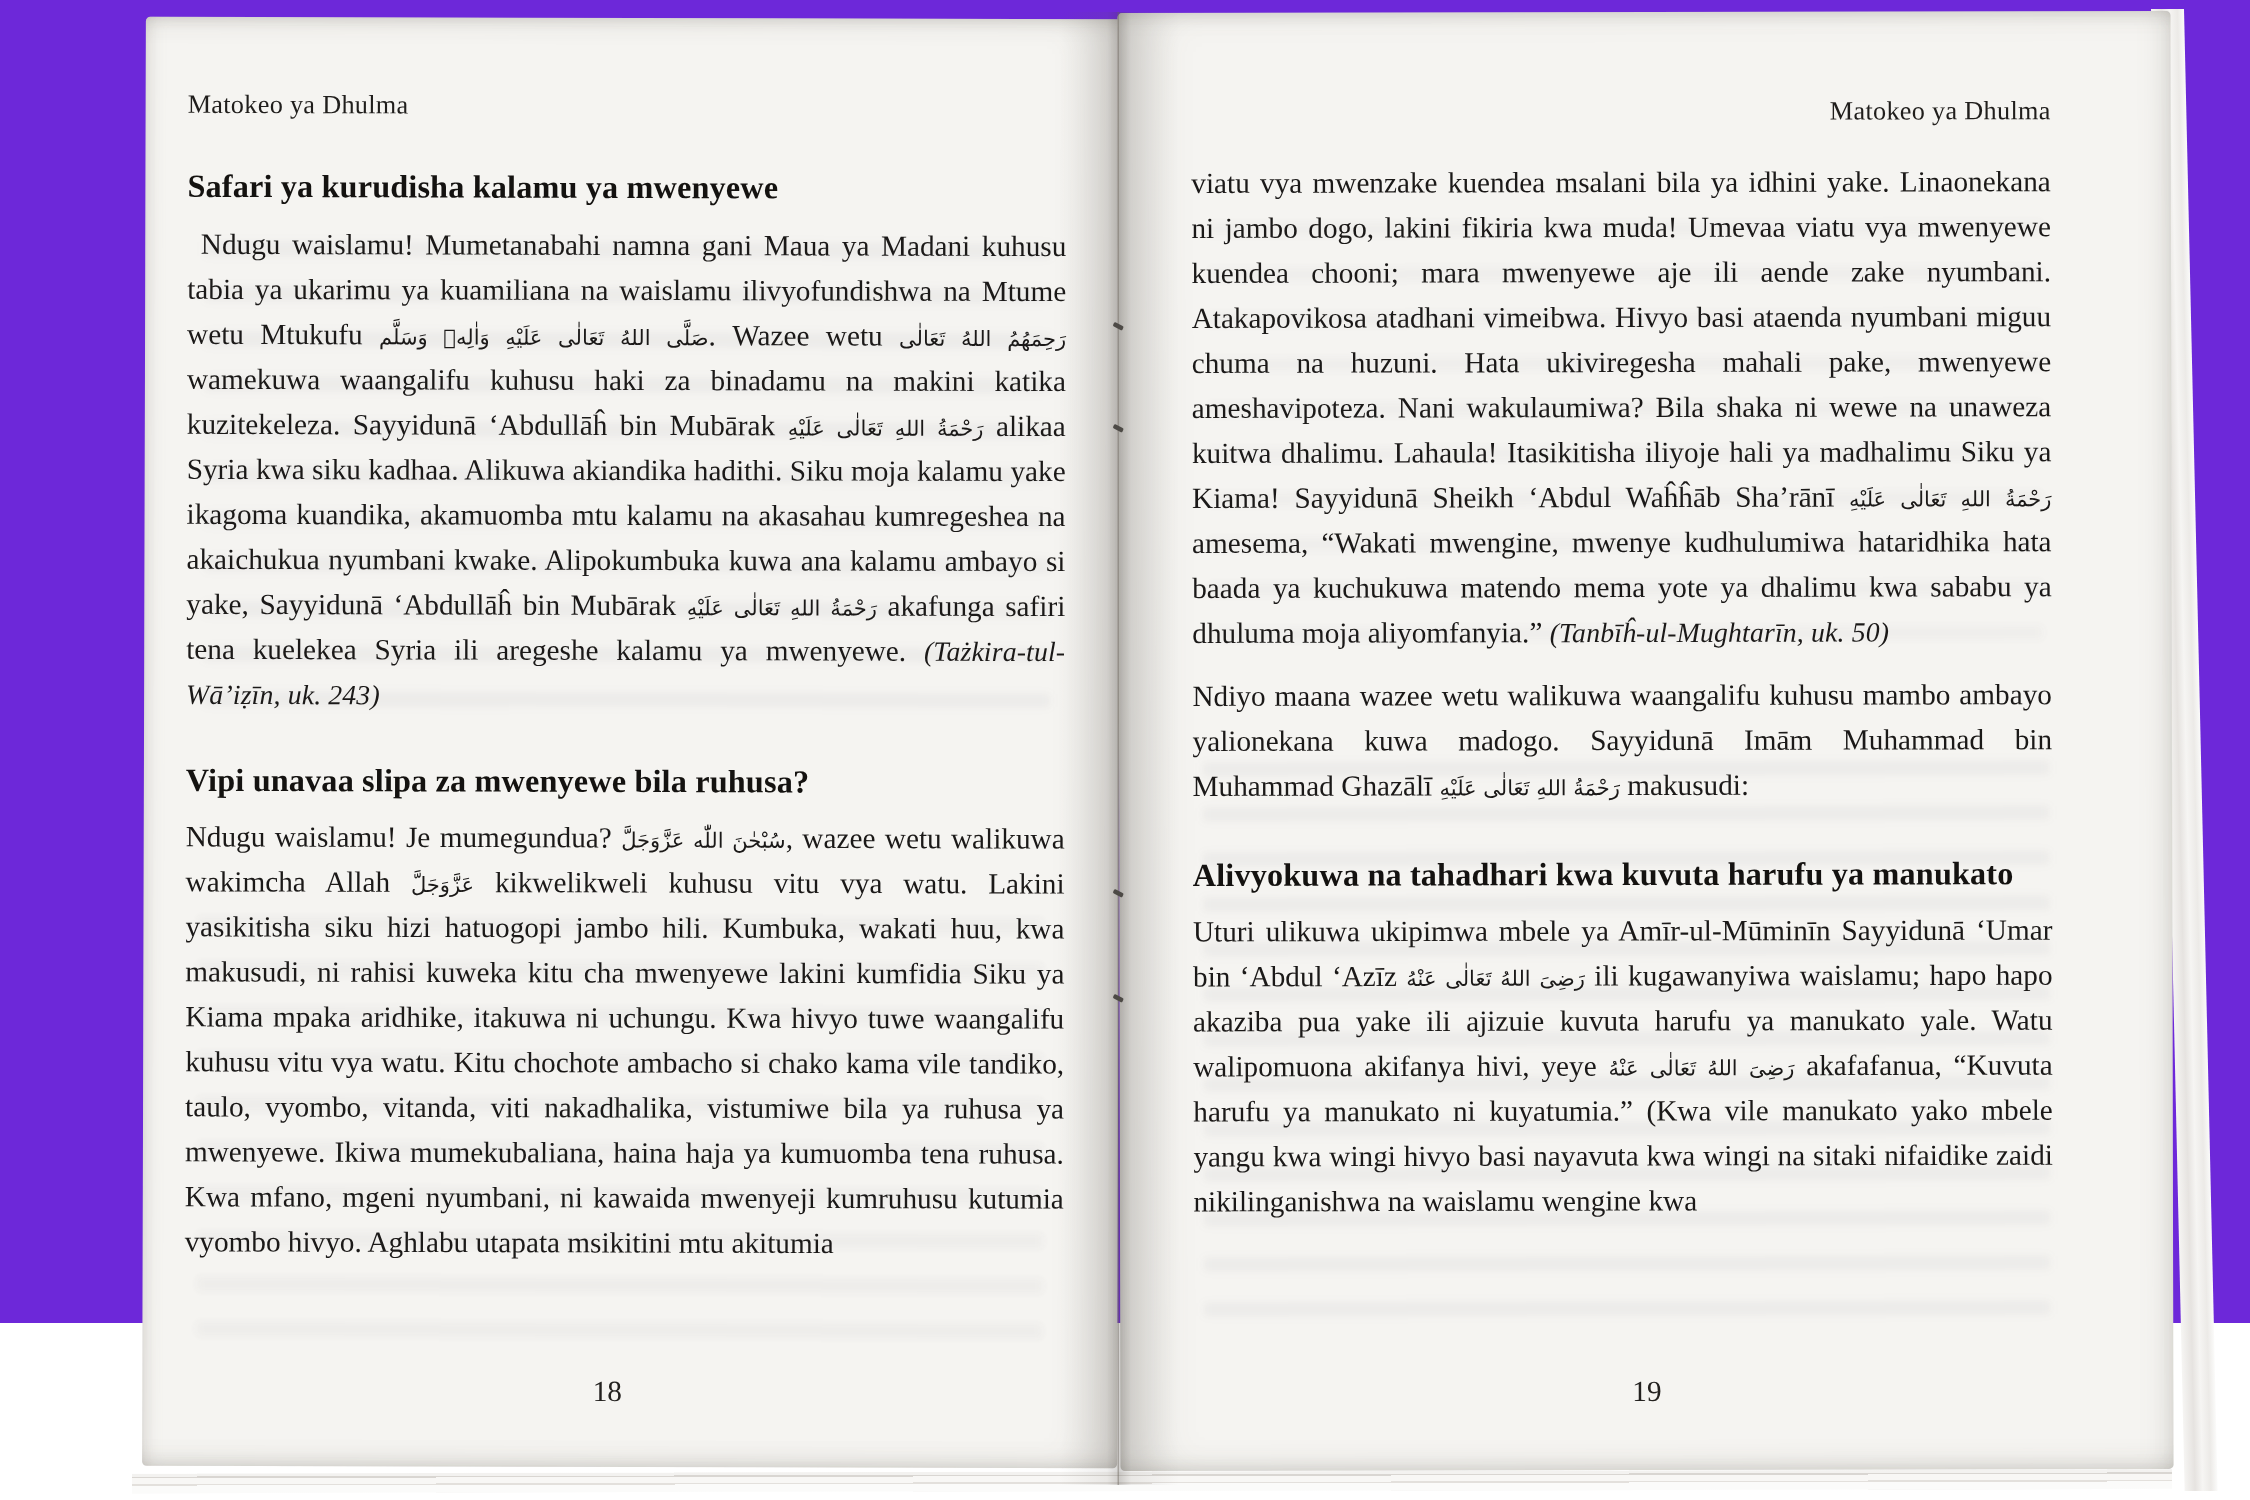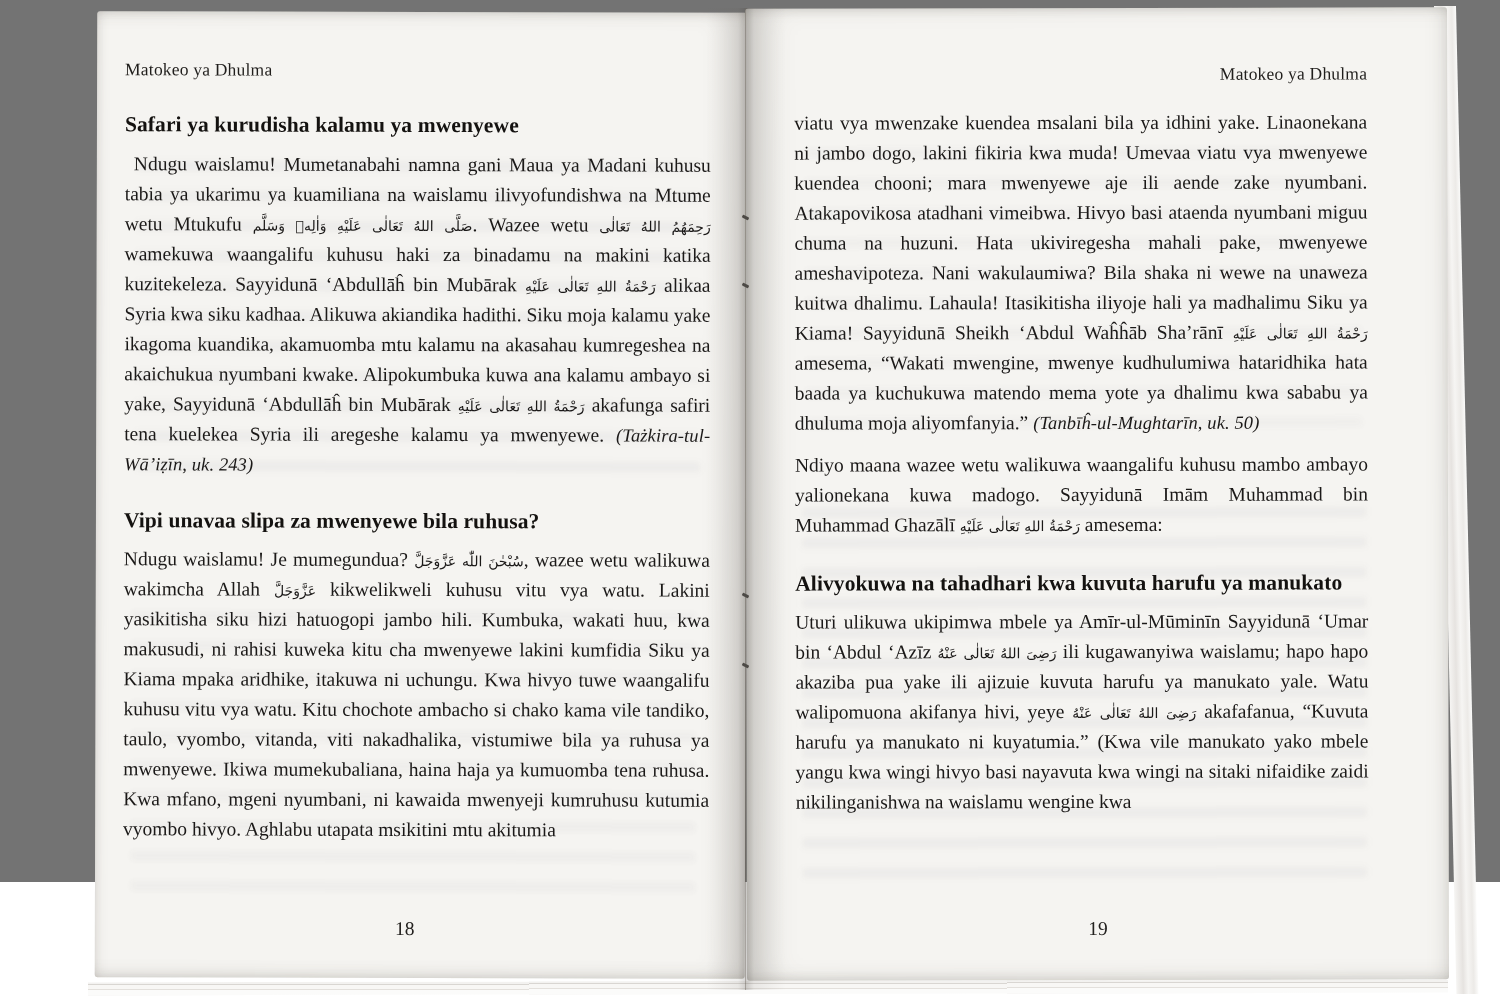--- a/index.html
+++ b/index.html
@@ -2,21 +2,21 @@
 <html><head>
 <meta charset="utf-8">
 <style>
   html, body {
     width: 1500px; height: 1000px;
     margin: 0; padding: 0;
     background: #ffffff;
     overflow: hidden;
     font-family: "Liberation Serif", serif;
   }
-  .scene { position: relative; width: 1500px; height: 882px; background: #737373; }
+  .scene { position: relative; width: 1500px; height: 882px; background: #6d28d9; }
 
   .book { position: absolute; left: 80px; top: 6px; width: 1378px; height: 988px; }
 
   
   .edge-left {
     position: absolute; left: 0; top: 10px; width: 18px; height: 680px;
     background: linear-gradient(to right, #ffffff 0%, #f0eeeb 18%, #dbd8d4 30%,
 romo      #f3f2f0 44%, #e1ded a 60%, #f4f3f1 76%, #e9e7e4 88%, #f5f4f2 100%);
     transform: skewX(-1.2deg); transform-origin: top;
   }
@@ -159,21 +159,21 @@
       </div>
       <div class="page-number">18</div>
     </div>
 
     <div class="page page-right">
       <div class="ghost gr1"></div>
       <div class="ghost gr2"></div>
       <div class="running-header">Matokeo ya Dhulma</div>
       <div class="content">
         <p class="body-para" style="margin-top:0"><span>viatu vya mwenzake kuendea msalani bila ya idhini yake. Linaonekana ni jambo dogo, lakini fikiria kwa muda! Umevaa viatu vya mwenyewe kuendea chooni; mara mwenyewe aje ili aende zake nyumbani. Atakapovikosa atadhani vimeibwa. Hivyo basi ataenda nyumbani miguu chuma na huzuni. Hata ukiviregesha mahali pake, mwenyewe ameshavipoteza. Nani wakulaumiwa? Bila shaka ni wewe na unaweza kuitwa dhalimu. Lahaula! Itasikitisha iliyoje hali ya madhalimu Siku ya Kiama! Sayyidunā Sheikh ‘Abdul Waĥĥāb Sha’rānī </span><span class="run-ar">رَحْمَةُ اللهِ تَعَالٰى عَلَيْهِ</span><span> amesema, “Wakati mwengine, mwenye kudhulumiwa hataridhika hata baada ya kuchukuwa matendo mema yote ya dhalimu kwa sababu ya dhuluma moja aliyomfanyia.” </span><span class="run-it">(Tanbīĥ-ul-Mughtarīn, uk. 50)</span></p>
-        <p class="body-para para-gap"><span>Ndiyo maana wazee wetu walikuwa waangalifu kuhusu mambo ambayo yalionekana kuwa madogo. Sayyidunā Imām Muhammad bin Muhammad Ghazālī </span><span class="run-ar">رَحْمَةُ اللهِ تَعَالٰى عَلَيْهِ</span><span> amesema:</span></p>
+        <p class="body-para para-gap"><span>Ndiyo maana wazee wetu walikuwa waangalifu kuhusu mambo ambayo yalionekana kuwa madogo. Sayyidunā Imām Muhammad bin Muhammad Ghazālī </span><span class="run-ar">رَحْمَةُ اللهِ تَعَالٰى عَلَيْهِ</span><span> makusudi:</span></p>
         <h2 class="section-heading airy">Alivyokuwa na tahadhari kwa kuvuta harufu ya manukato</h2>
         <p class="body-para after-heading"><span>Uturi ulikuwa ukipimwa mbele ya Amīr-ul-Mūminīn Sayyidunā ‘Umar bin ‘Abdul ‘Azīz </span><span class="run-ar">رَضِىَ اللهُ تَعَالٰى عَنْهُ</span><span> ili kugawanyiwa waislamu; hapo hapo akaziba pua yake ili ajizuie kuvuta harufu ya manukato yale. Watu walipomuona akifanya hivi, yeye </span><span class="run-ar">رَضِىَ اللهُ تَعَالٰى عَنْهُ</span><span> akafafanua, “Kuvuta harufu ya manukato ni kuyatumia.” (Kwa vile manukato yako mbele yangu kwa wingi hivyo basi nayavuta kwa wingi na sitaki nifaidike zaidi nikilinganishwa na waislamu wengine kwa</span></p>
       </div>
       <div class="page-number">19</div>
     </div>
 
     <div class="gutter">
       <div class="crease"></div>
       <span class="stitch s1"></span>
       <span class="stitch s2"></span>

